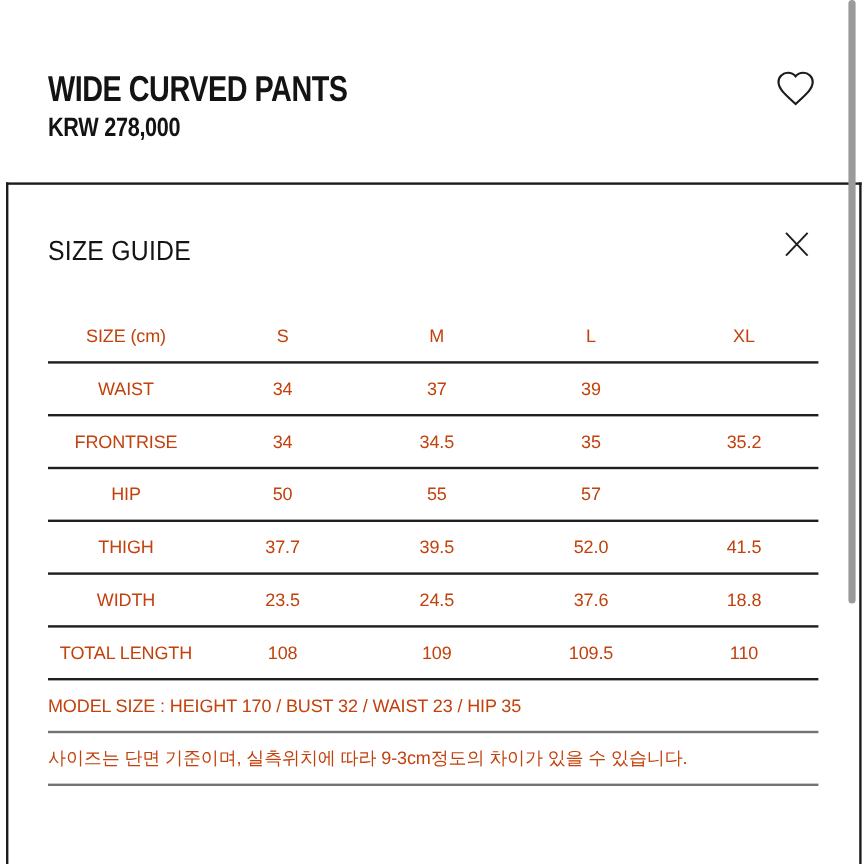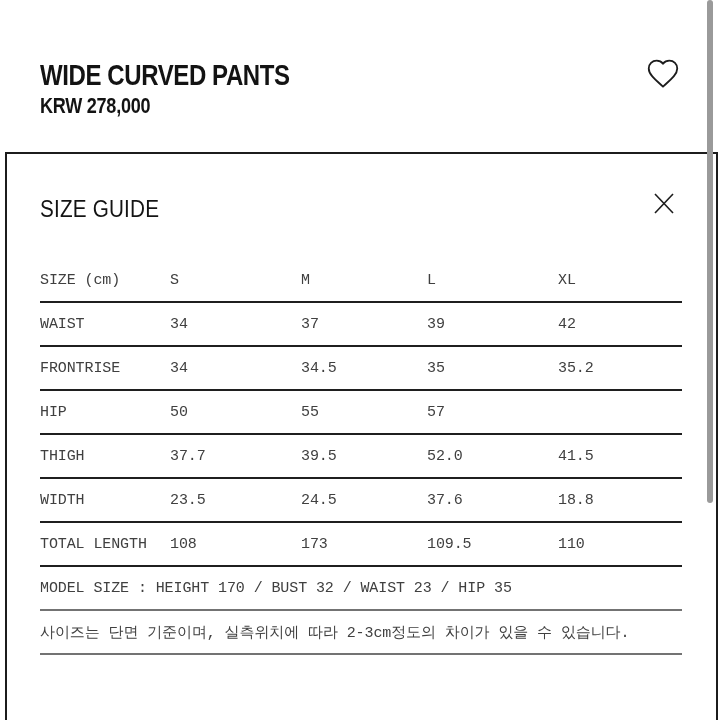--- a/index.html
+++ b/index.html
@@ -5,20 +5,21 @@
   * { margin: 0; padding: 0; box-sizing: border-box; }
   html, body { background: #ffffff; }
   #screen {
     position: relative;
     width: 720px;
     height: 720px;
     background: #ffffff;
     overflow: hidden;
     font-family: "Liberation Sans", "DejaVu Sans", sans-serif;
     color: #121212;
+    text-align: center;
   }
   
   .product-title {
     position: absolute;
     left: 40px; top: 58px;
     font-size: 30px;
     font-weight: 700;
     letter-spacing: -0.5px;
     white-space: nowrap;
     transform: scaleX(0.80);
@@ -73,22 +74,21 @@
     border: 0;
     cursor: pointer;
     padding: 0;
   }
   
   .size-table {
     position: absolute;
     left: 40px; top: 259px;
     width: 642px;
     font-size: 15px;
-    color: #404040;
-    font-family: Liberation Mono, monospace;
+    color: #c2410c;
   }
   .grid-row {
     display: grid;
     grid-template-columns: 130px 131px 126px 131px 1fr;
     align-items: center;
     height: 44px;
     border-bottom: 2px solid #1f1f1f;
     letter-spacing: -0.1px;
   }
   .full-row {
@@ -149,21 +149,20 @@
       <div class="cell">M</div>
       <div class="cell">L</div>
       <div class="cell">XL</div>
     </div>
 
     <div class="grid-row">
       <div class="cell">WAIST</div>
       <div class="cell">34</div>
       <div class="cell">37</div>
       <div class="cell">39</div>
-      <div class="cell">42</div>
     </div>
 
     <div class="grid-row">
       <div class="cell">FRONTRISE</div>
       <div class="cell">34</div>
       <div class="cell">34.5</div>
       <div class="cell">35</div>
       <div class="cell">35.2</div>
     </div>
 
@@ -186,31 +185,31 @@
       <div class="cell">WIDTH</div>
       <div class="cell">23.5</div>
       <div class="cell">24.5</div>
       <div class="cell">37.6</div>
       <div class="cell">18.8</div>
     </div>
 
     <div class="grid-row">
       <div class="cell">TOTAL LENGTH</div>
       <div class="cell">108</div>
-      <div class="cell">173</div>
+      <div class="cell">109</div>
       <div class="cell">109.5</div>
       <div class="cell">110</div>
     </div>
 
     <div class="full-row">
       <span>MODEL SIZE : HEIGHT 170 / BUST 32 / WAIST 23 / HIP 35</span>
     </div>
 
 
     <div class="full-row">
-      <span>사이즈는 단면 기준이며, 실측위치에 따라 2-3cm정도의 차이가 있을 수 있습니다.</span>
+      <span>사이즈는 단면 기준이며, 실측위치에 따라 9-3cm정도의 차이가 있을 수 있습니다.</span>
     </div>
 
   </div>
 
   <div class="scrollbar-thumb"></div>
 
 </div>
 
 </body></html>

